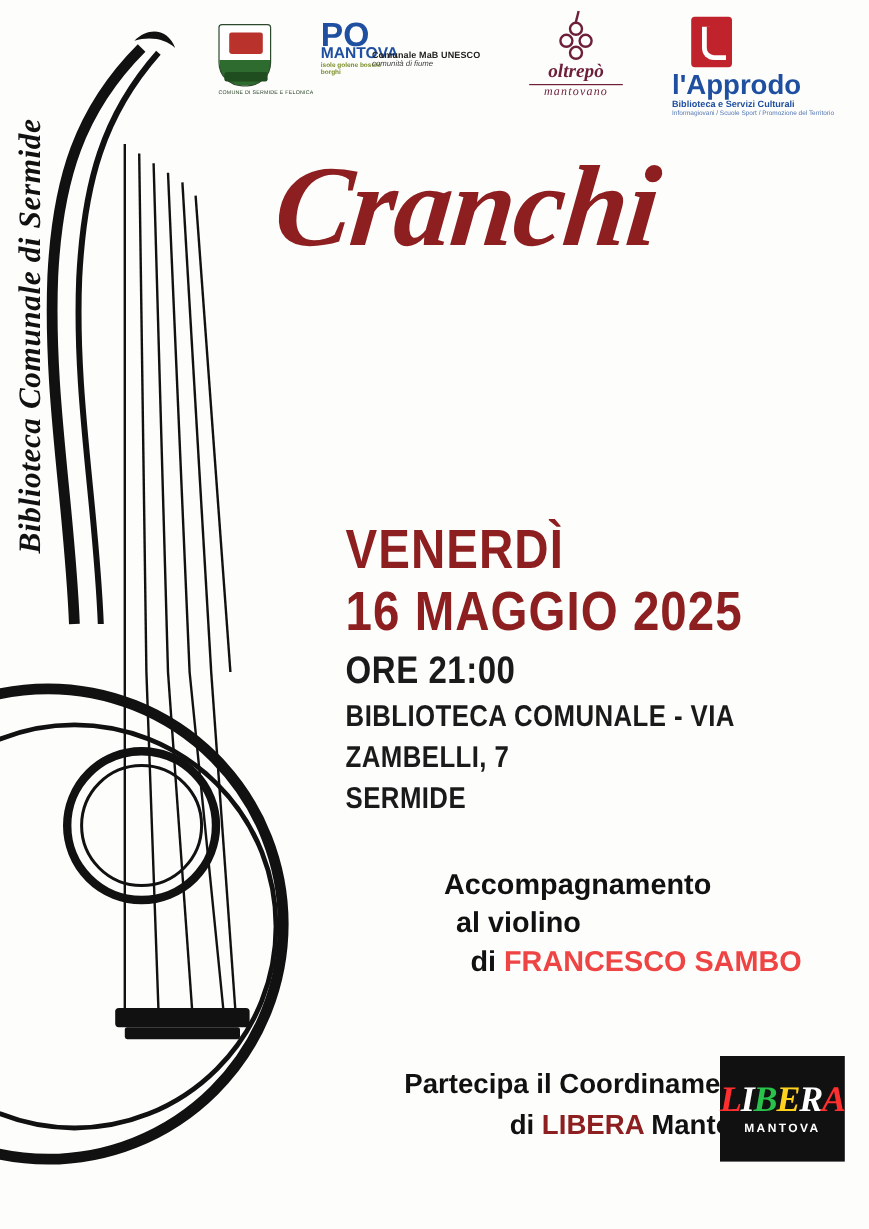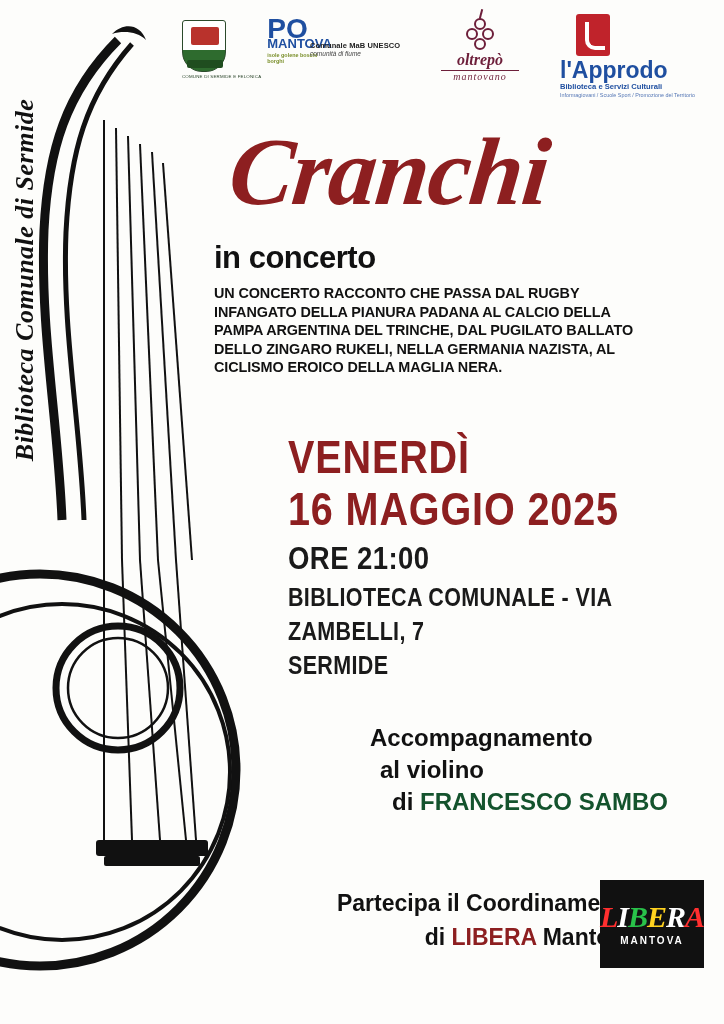--- a/index.html
+++ b/index.html
@@ -174,21 +174,21 @@
   }
   .time {
     font-weight:bold; font-size:32px; line-height:44px; color:#1a1a1a; letter-spacing:0.5px;
   }
   .venue {
     font-weight:bold; font-size:25px; line-height:34px; color:#1a1a1a; letter-spacing:0.4px;
   }
 
   .accomp { position:absolute; left:160px; top:722px; width:400px; }
   .accomp div { font-weight:bold; font-size:24px; line-height:32px; color:#111; }
-  .accomp .name { color:#14532d; }
+  .accomp .name { color:#ef4444; }
   .accomp .indent1 { padding-left:10px; }
   .accomp .indent2 { padding-left:22px; }
 
   .partecipa {
     position:absolute; left:46px; top:886px; width:380px; text-align:right;
   }
   .partecipa div { font-weight:bold; font-size:23px; line-height:34px; color:#111; }
   .partecipa .libera-word { color:#8d1f20; }
 
   .libera-logo {
@@ -289,25 +289,21 @@
       <div class="approdo-name">l'Approdo</div>
       <div class="approdo-sub1">Biblioteca e Servizi Culturali</div>
       <div class="approdo-sub2">Informagiovani / Scuole
 Sport / Promozione del Territorio</div>
     </div>
   </div>
 
   <div class="content">
 
     <div class="script-title">Cranchi</div>
-    <div class="in-concerto">in concerto</div>
-
-    <div class="blurb">
-      <span>UN CONCERTO RACCONTO</span><span> CHE PASSA DAL RUGBY INFANGATO DELLA PIANURA PADANA AL CALCIO DELLA PAMPA ARGENTINA DEL TRINCHE, DAL PUGILATO BALLATO DELLO ZINGARO RUKELI, NELLA GERMANIA NAZISTA, AL CICLISMO EROICO DELLA MAGLIA NERA.</span>
-    </div>
+
 
     <div class="dates">
       <div class="date-day cond">VENERDÌ</div>
       <div class="date-full cond">16 MAGGIO 2025</div>
       <div class="time cond">ORE 21:00</div>
       <div class="venue cond">BIBLIOTECA COMUNALE - VIA ZAMBELLI, 7</div>
       <div class="venue cond">SERMIDE</div>
     </div>
 
     <div class="accomp">

